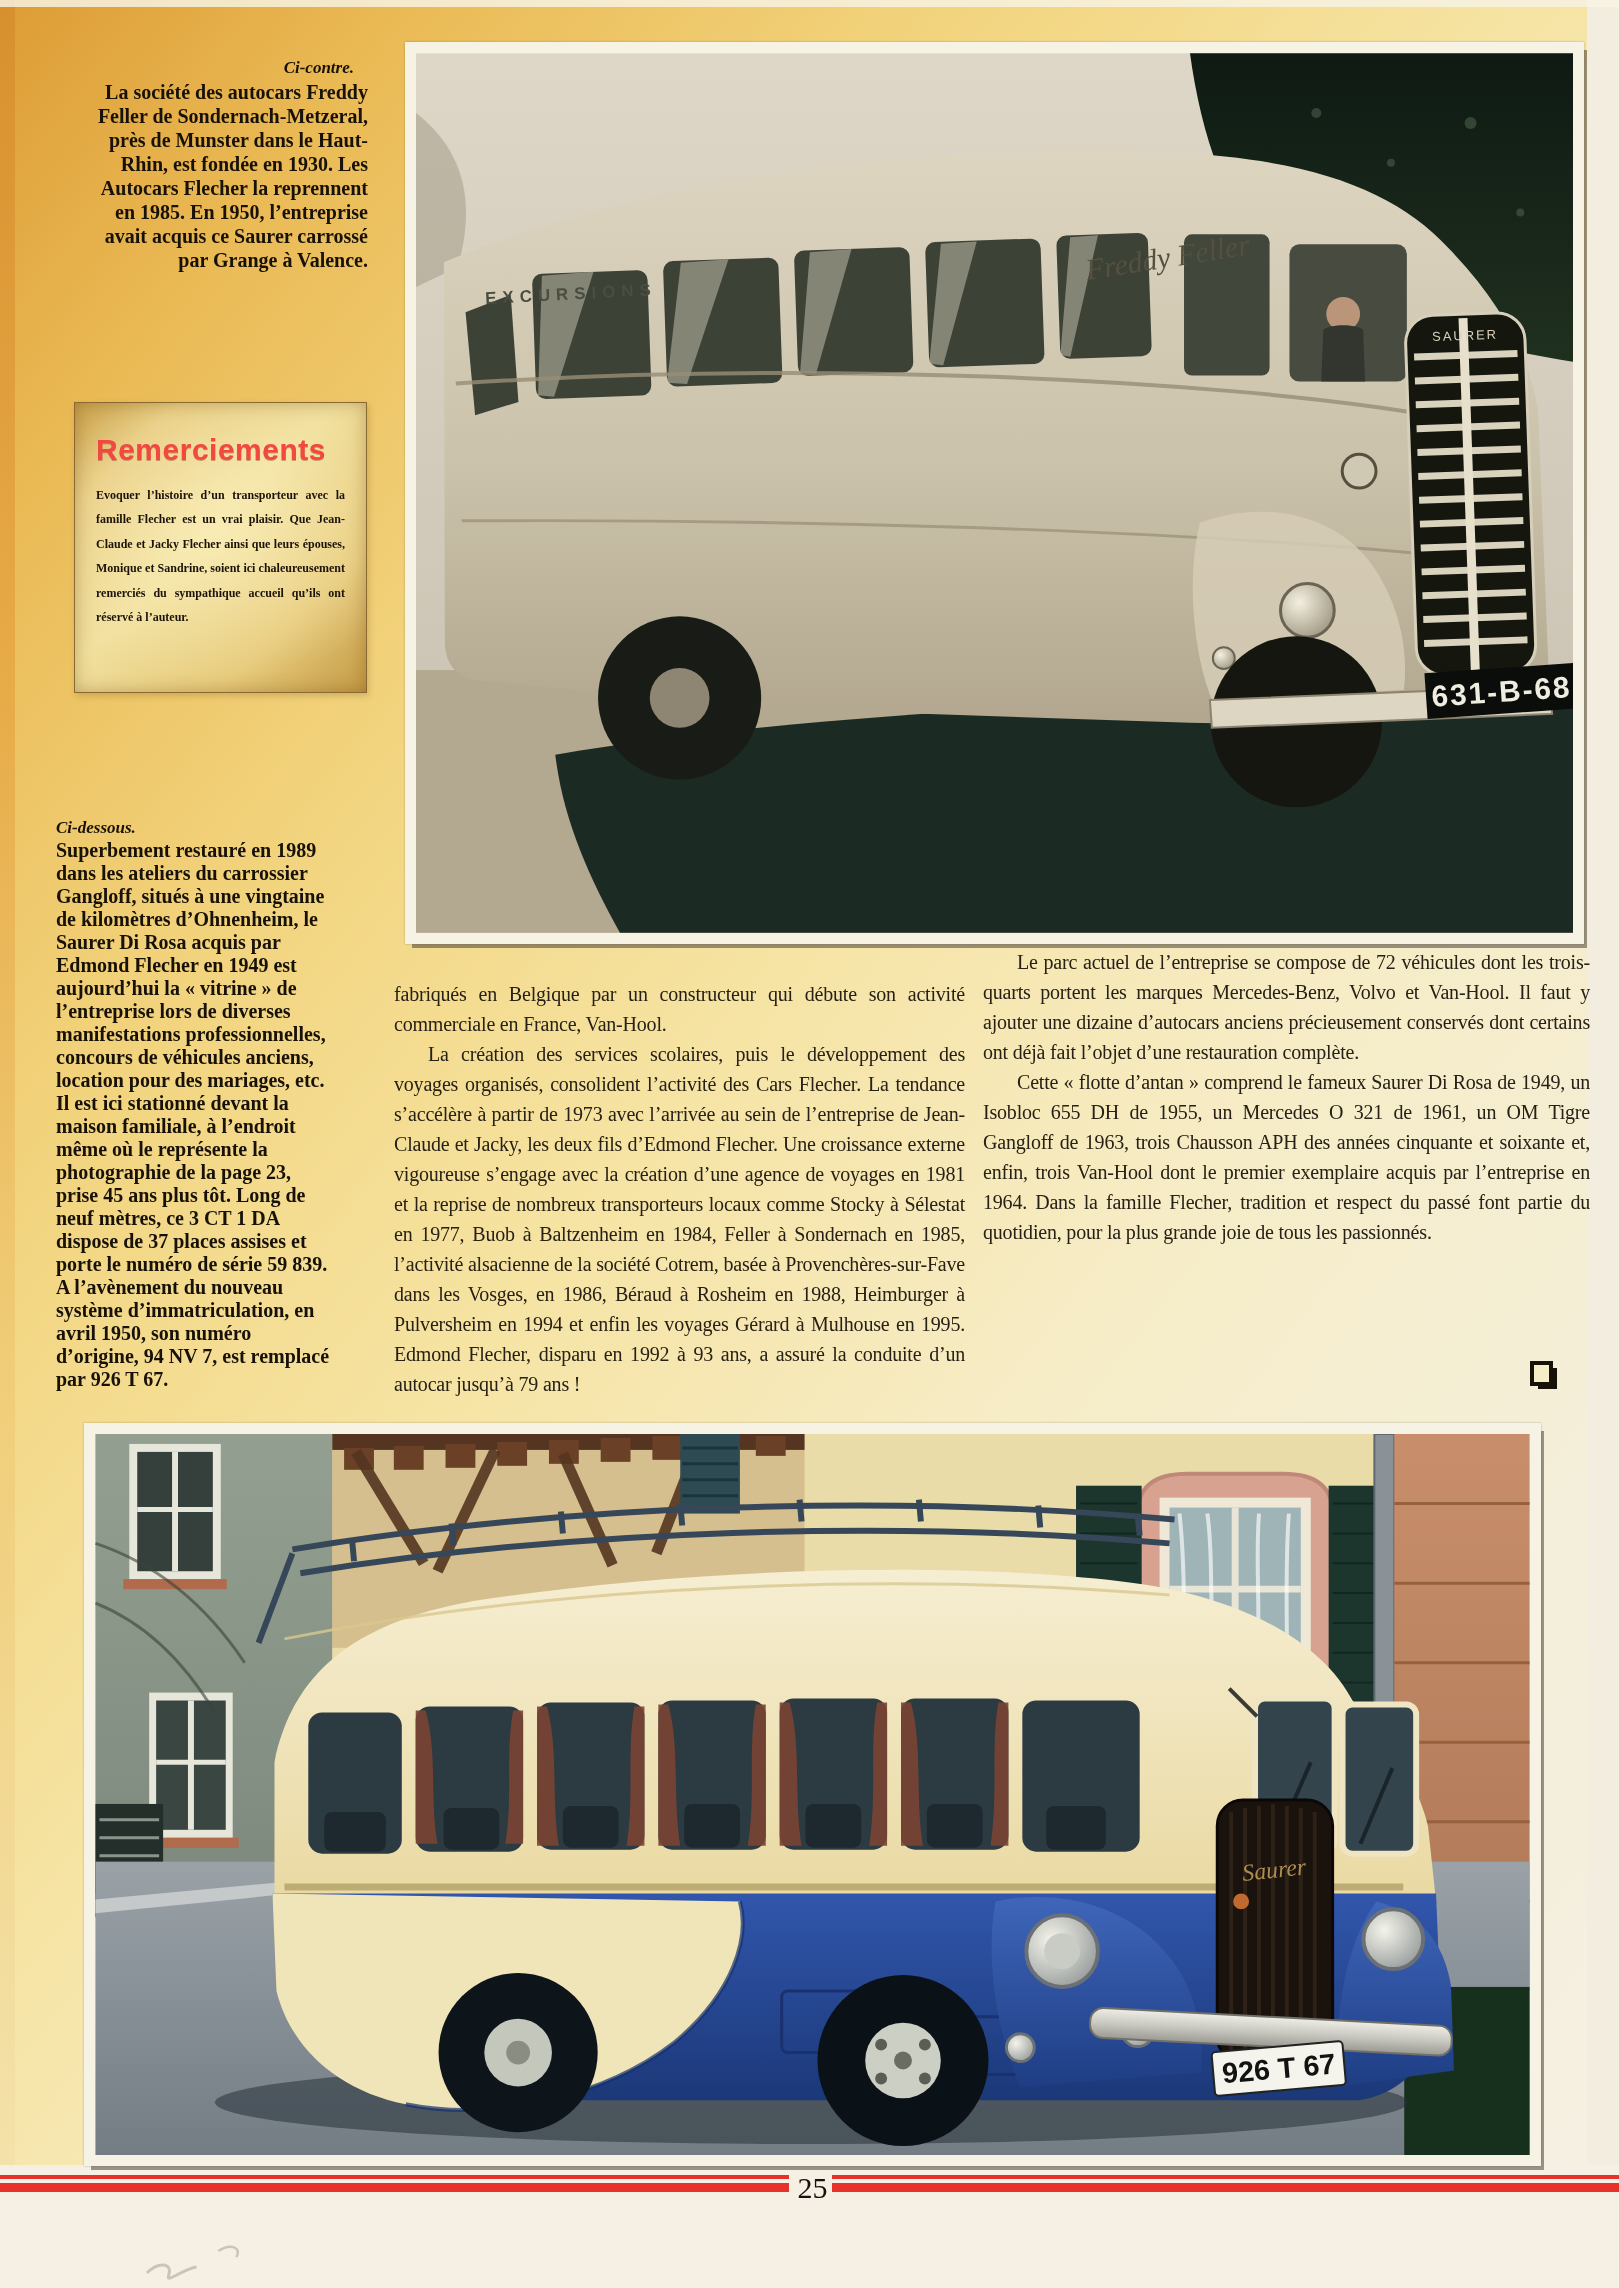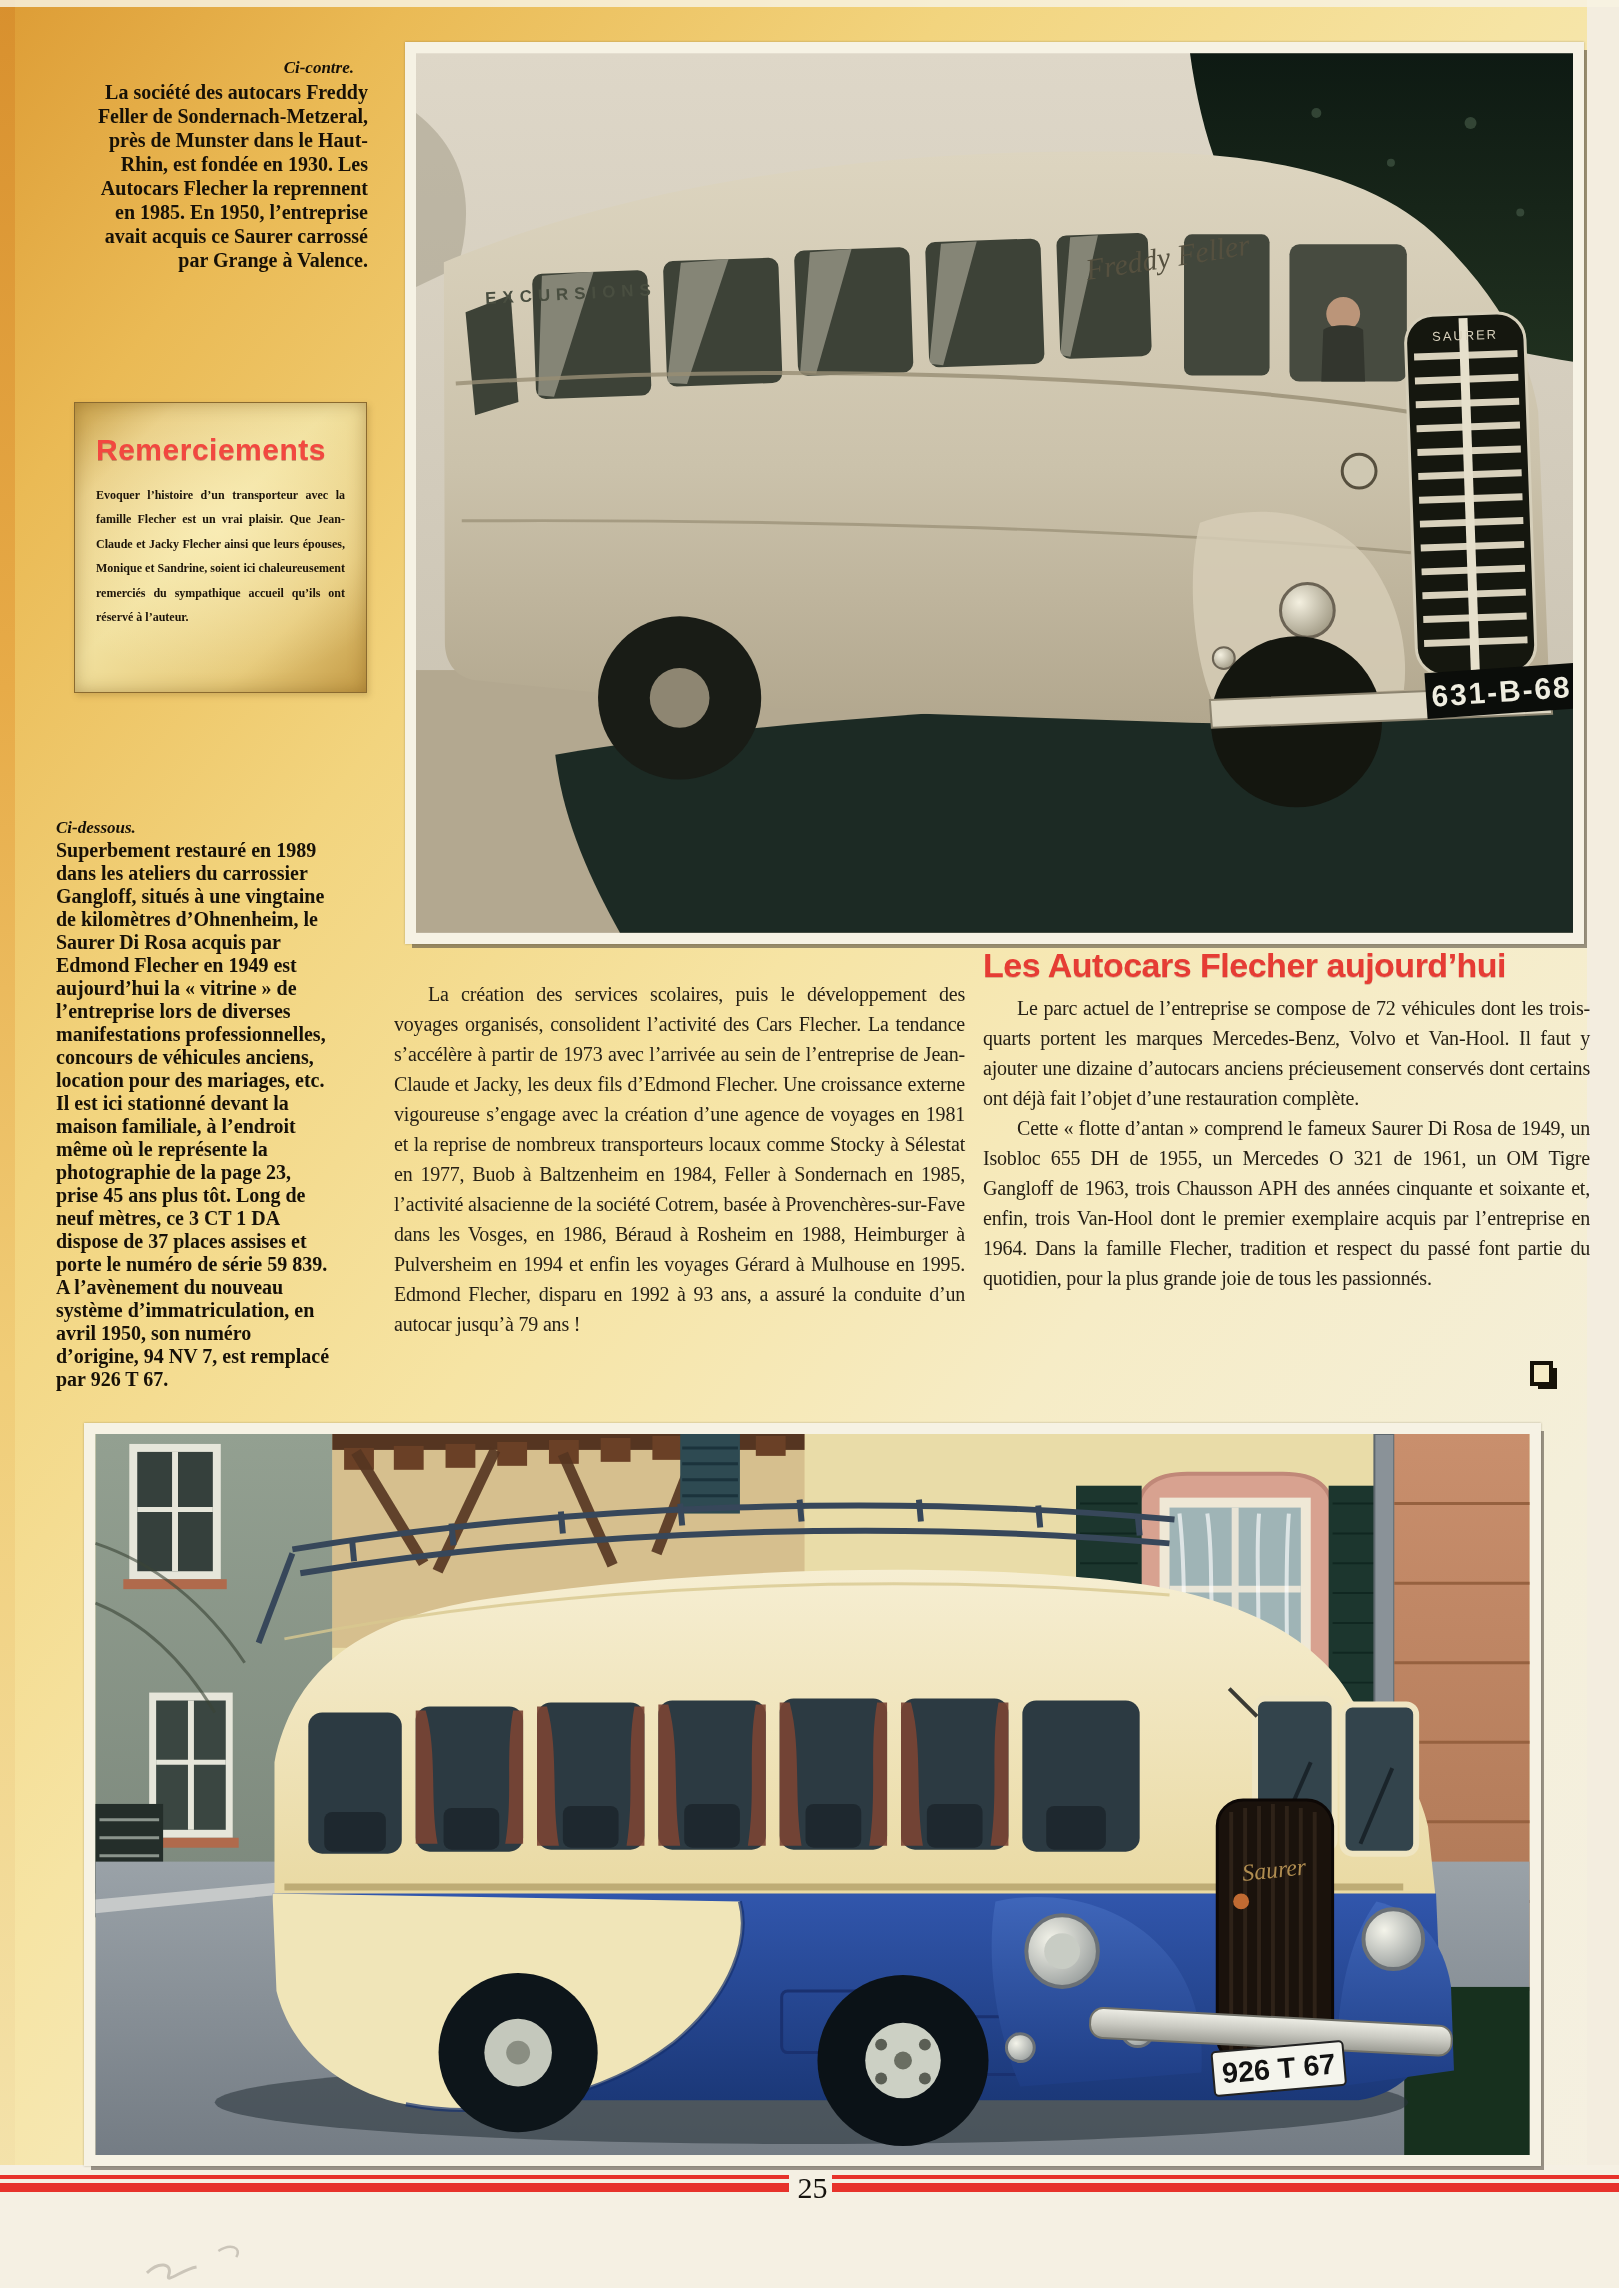--- a/index.html
+++ b/index.html
@@ -216,25 +216,25 @@
 dispose de 37 places assises et
 porte le numéro de série 59 839.
 A l’avènement du nouveau
 système d’immatriculation, en
 avril 1950, son numéro
 d’origine, 94 NV 7, est remplacé
 par 926 T 67.</div>
   </div>
 
   <div class="col col-left">
+    <p>fabriqués en Belgique par un constructeur qui débute son activité commerciale en France, Van-Hool.</p>
     <p class="ind">La création des services scolaires, puis le développement des voyages organisés, consolident l’activité des Cars Flecher. La tendance s’accélère à partir de 1973 avec l’arrivée au sein de l’entreprise de Jean-Claude et Jacky, les deux fils d’Edmond Flecher. Une croissance externe vigoureuse s’engage avec la création d’une agence de voyages en 1981 et la reprise de nombreux transporteurs locaux comme Stocky à Sélestat en 1977, Buob à Baltzenheim en 1984, Feller à Sondernach en 1985, l’activité alsacienne de la société Cotrem, basée à Provenchères-sur-Fave dans les Vosges, en 1986, Béraud à Rosheim en 1988, Heimburger à Pulversheim en 1994 et enfin les voyages Gérard à Mulhouse en 1995. Edmond Flecher, disparu en 1992 à 93 ans, a assuré la conduite d’un autocar jusqu’à 79 ans !</p>
   </div>
 
   <div class="col col-right">
-    <h2>Les Autocars Flecher aujourd’hui</h2>
     <p class="ind">Le parc actuel de l’entreprise se compose de 72 véhicules dont les trois-quarts portent les marques Mercedes-Benz, Volvo et Van-Hool. Il faut y ajouter une dizaine d’autocars anciens précieusement conservés dont certains ont déjà fait l’objet d’une restauration complète.</p>
     <p class="ind">Cette « flotte d’antan » comprend le fameux Saurer Di Rosa de 1949, un Isobloc 655 DH de 1955, un Mercedes O 321 de 1961, un OM Tigre Gangloff de 1963, trois Chausson APH des années cinquante et soixante et, enfin, trois Van-Hool dont le premier exemplaire acquis par l’entreprise en 1964. Dans la famille Flecher, tradition et respect du passé font partie du quotidien, pour la plus grande joie de tous les passionnés.</p>
   </div>
   <div class="endmark"></div>
 
   <figure class="photo photo-bottom">
     <svg width="1435" height="721" viewBox="0 0 1442 725">
       <defs>
         <linearGradient id="bpWallL" x1="0" y1="0" x2="0" y2="1">
           <stop offset="0" stop-color="#93a091"></stop>

